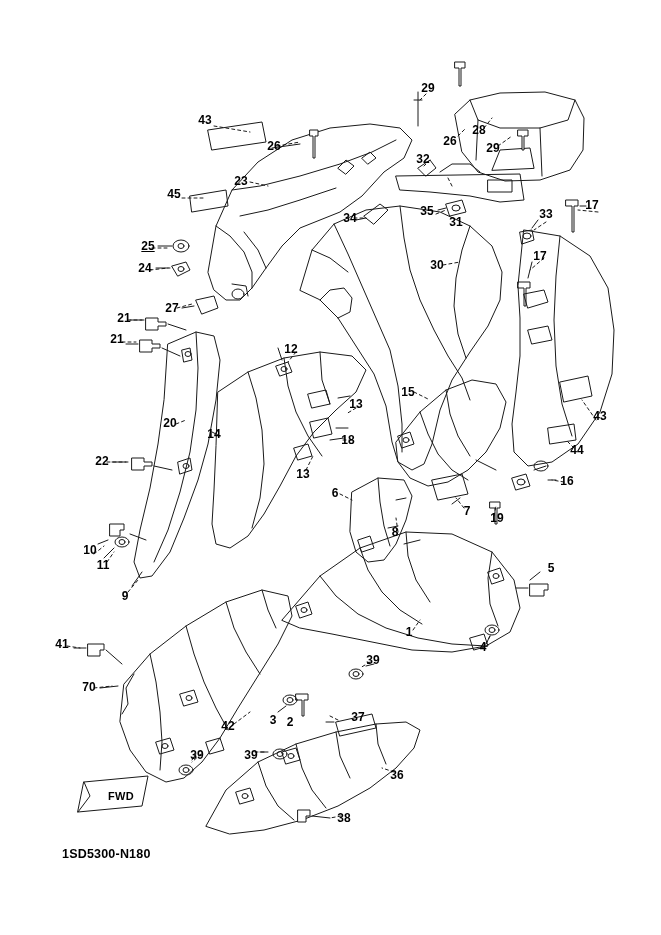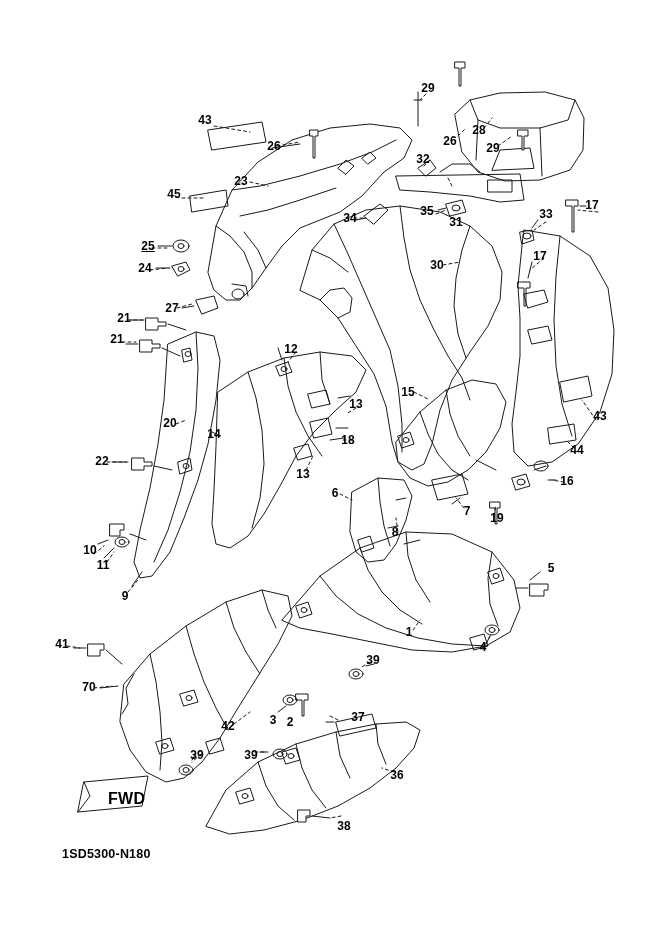--- a/index.html
+++ b/index.html
@@ -44,21 +44,21 @@
     font-size: 12.5px;
     font-weight: bold;
     color: #000000;
     letter-spacing: 0.2px;
   }
   #fwd-label {
     position: absolute;
     left: 108px;
     top: 790px;
     font-family: "Liberation Sans", sans-serif;
-    font-size: 16px;
+    font-size: 11px;
     font-weight: bold;
     color: #000000;
     letter-spacing: 0.3px;
   }
 </style>
 </head>
 <body>
 
 <div id="diagram-root">
 
@@ -384,19 +384,19 @@
       <div class="callout" style="left: 62px; top: 644px;">41</div>
       <div class="callout" style="left: 373px; top: 660px;">39</div>
       <div class="callout" style="left: 89px; top: 687px;">70</div>
       <div class="callout" style="left: 273px; top: 720px;">3</div>
       <div class="callout" style="left: 290px; top: 722px;">2</div>
       <div class="callout" style="left: 326px; top: 717px; margin-left: 32px;">37</div>
       <div class="callout" style="left: 228px; top: 726px;">42</div>
       <div class="callout" style="left: 197px; top: 755px;">39</div>
       <div class="callout" style="left: 251px; top: 755px;">39</div>
       <div class="callout" style="left: 397px; top: 775px;">36</div>
-      <div class="callout" style="left: 344px; top: 818px; margin-top: 8px;">38</div>
+      <div class="callout" style="left: 344px; top: 818px;">38</div>
     </div>
 
   <div id="part-code">1SD5300-N180</div>
   <div id="fwd-label">FWD</div>
 
 </div>
 
 </body></html>

